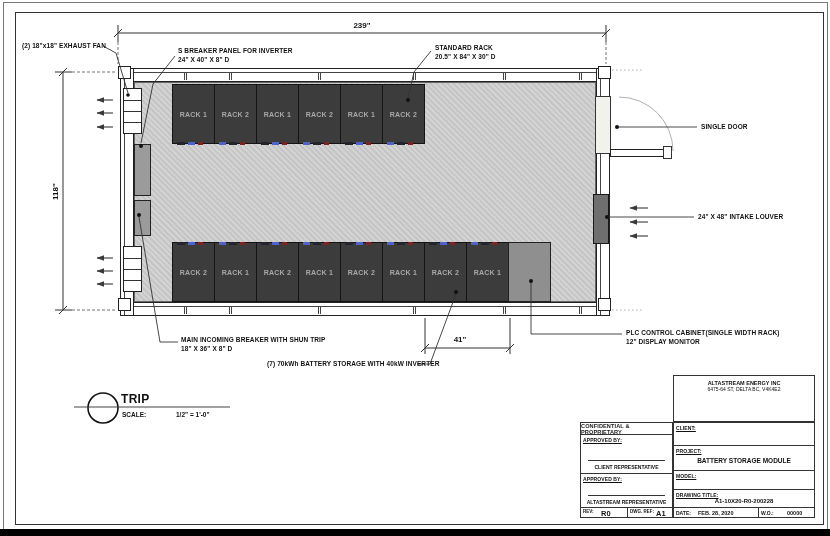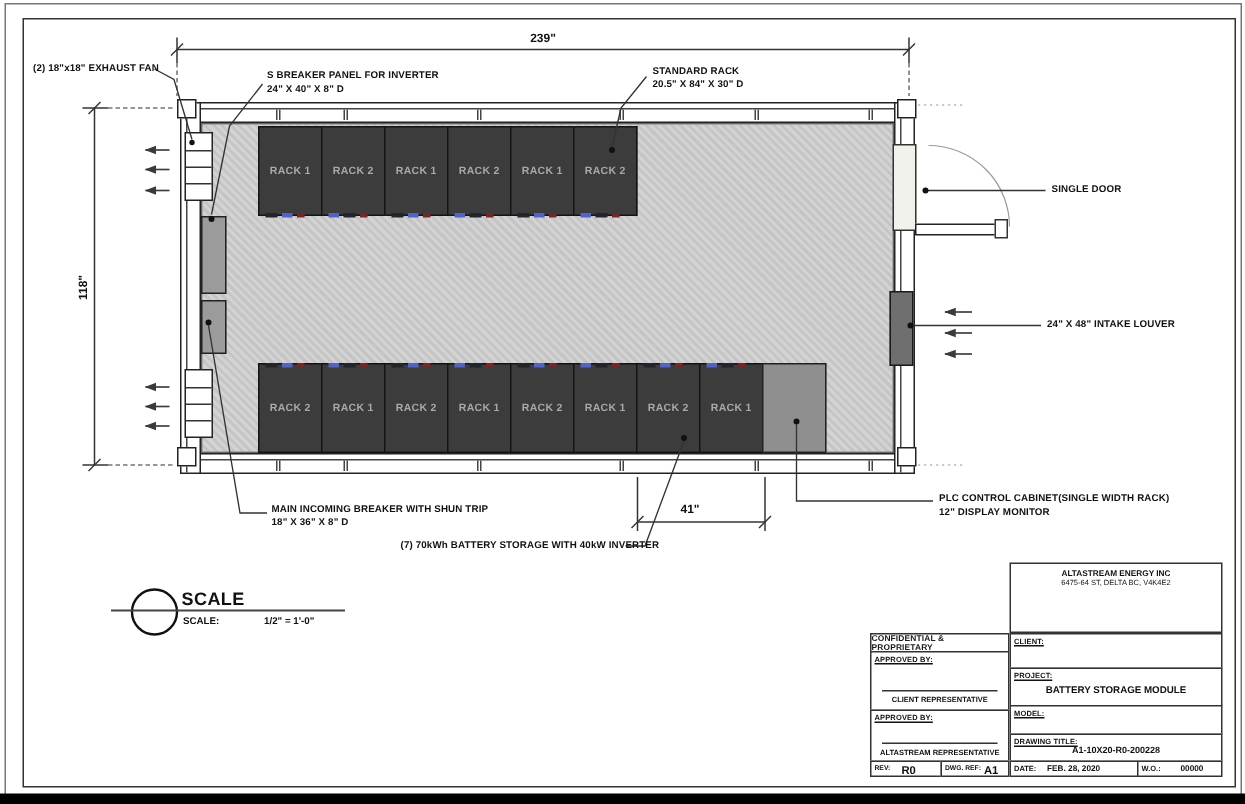--- a/index.html
+++ b/index.html
@@ -306,21 +306,21 @@
   <div class="ann" style="left:435px;top:44px;">STANDARD RACK</div>
   <div class="ann" style="left:435px;top:53px;">20.5" X 84" X 30" D</div>
   <div class="ann" style="left:701px;top:123px;">SINGLE DOOR</div>
   <div class="ann" style="left:698px;top:213px;">24" X 48" INTAKE LOUVER</div>
   <div class="ann" style="left:181px;top:336px;">MAIN INCOMING BREAKER WITH SHUN TRIP</div>
   <div class="ann" style="left:181px;top:345px;">18" X 36" X 8" D</div>
   <div class="ann" style="left:267px;top:360px;">(7) 70kWh BATTERY STORAGE WITH 40kW INVERTER</div>
   <div class="ann" style="left:626px;top:329px;">PLC CONTROL CABINET(SINGLE WIDTH RACK)</div>
   <div class="ann" style="left:626px;top:338px;">12" DISPLAY MONITOR</div>
 
-  <div class="plan-title" style="left:121px;top:392px;">SCALE</div>
+  <div class="plan-title" style="left:121px;top:392px;">TRIP</div>
   <div class="plan-scale" style="left:122px;top:411px;">SCALE:</div>
   <div class="plan-scale" style="left:176px;top:411px;">1/2" = 1'-0"</div>
 
   <div class="tb-box" style="left:673px;top:375px;width:142px;height:47px;">
     <div class="logo-wrap">
       <div class="company">ALTASTREAM ENERGY INC</div>
       <div class="address">6475-64 ST, DELTA BC, V4K4E2</div>
     </div>
   </div>
 

